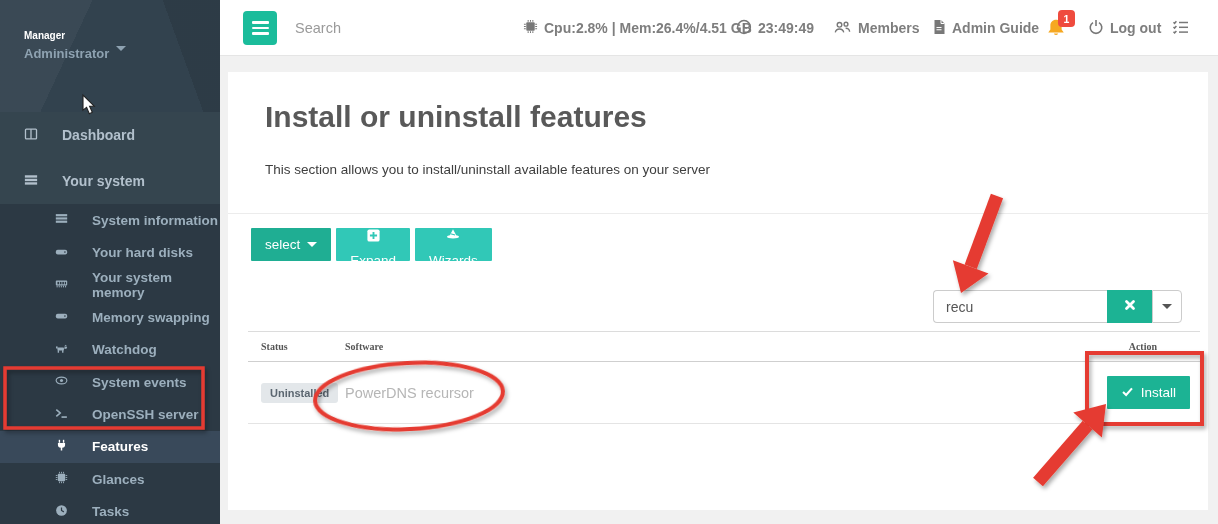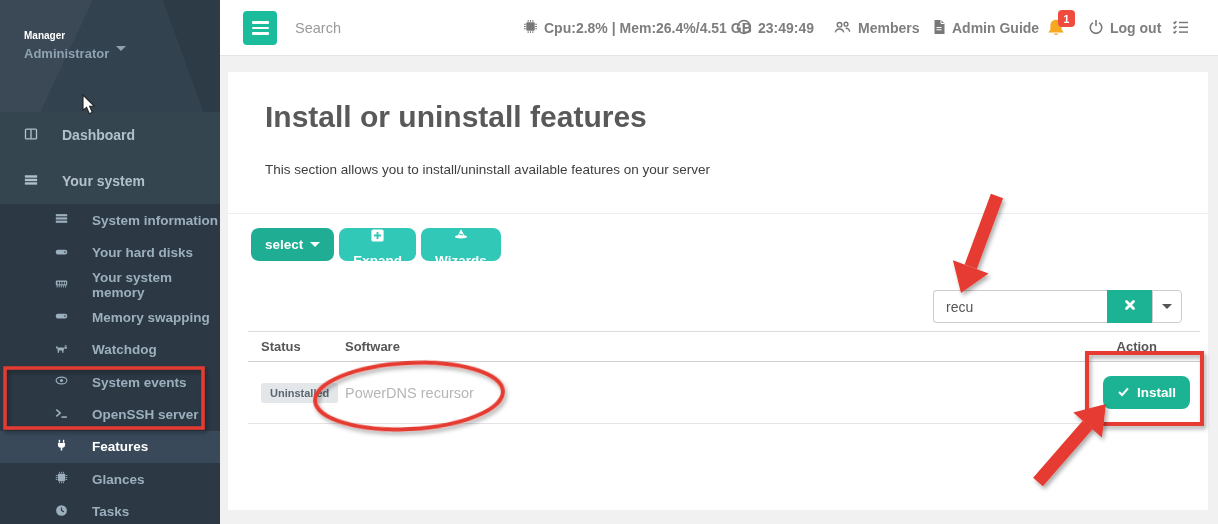--- a/index.html
+++ b/index.html
@@ -33,33 +33,33 @@
   .top-search::placeholder { color:#9a9a9a; }
   .icon-gray { color:#787878; }
   .bell-wrap { position:relative; width:20px; height:22px; }
   .notif-badge { position:absolute; top:-7px; right:-9px; min-width:17px; height:17px; background:#ef4b3e; color:#fff; font-size:10.5px; font-weight:700; border-radius:4px; display:flex; align-items:center; justify-content:center; padding:0 4px; }
   
   .card { position:absolute; left:228px; top:72px; width:980px; height:438px; background:#fff; z-index:2; }
   .page-title { position:absolute; left:37px; top:28px; font-size:30px; font-weight:700; color:#595959; }
   .page-subtitle { position:absolute; left:37px; top:90px; font-size:13.5px; color:#3e3e3e; }
   .card-divider { position:absolute; left:0; top:141px; width:100%; border-top:1px solid #ececec; }
   .toolbar { position:absolute; left:23px; top:156px; display:flex; gap:5px; }
-  .btn { height:33px; border:none; border-radius:8px; color:#fff; font-weight:700; font-size:13.5px; font-family:inherit; padding:0 14px; display:inline-flex; align-items:center; gap:7px; cursor:pointer; }
+  .btn { height:33px; border:none; border-radius:1px; color:#fff; font-weight:400; font-size:13.5px; font-family:inherit; padding:0 14px; display:inline-flex; align-items:center; gap:7px; cursor:pointer; }
   .btn-select { background:#1fae93; }
   .btn-teal { background:#31c8b7;flex-direction:column; }
   .btn-install { background:#1cb394; }
   .filter-group { position:absolute; top:218px; right:26px; display:flex; height:33px; }
   .filter-input { width:174px; height:33px; border:1px solid #cccccc; border-right:none; border-radius:4px 0 0 4px; padding:0 12px; font-size:14px; color:#555; font-family:inherit; outline:none; }
   .filter-clear { width:45px; height:33px; background:#1cb394; border:none; cursor:pointer; display:flex; align-items:center; justify-content:center; }
   .filter-caret { width:30px; height:33px; background:#fff; border:1px solid #cccccc; border-radius:0 4px 4px 0; cursor:pointer; display:flex; align-items:center; justify-content:center; }
   .filter-caret .caret-down { border-top-color:#555; }
   
   .ftable { position:absolute; left:20px; top:259px; width:952px; }
   .trow { display:flex; align-items:center; }
-  .thead { height:31px; border-top:1px solid #dcdcdc; border-bottom:1px solid #cfcfcf; font-weight:700; font-size:13px; color:#565656; }
+  .thead { height:31px; border-top:1px solid #dcdcdc; border-bottom:1px solid #cfcfcf; font-weight:700; font-size:10px; color:#565656;font-family:Liberation Serif, serif; }
   .tbody-row { height:62px; border-bottom:1px solid #e4e4e4; }
   .col-status { width:97px; padding-left:13px; }
   .col-software { flex:1; }
   .col-action { width:160px; text-align:right; }
   .thead .col-action { padding-right:43px; }
   .tbody-row .col-action { padding-right:10px; }
   .status-badge { display:inline-block; background:#e3e7ea; color:#5b6670; font-size:11px; font-weight:700; border-radius:3px; padding:4px 9px; }
   .software-name { color:#b6b6b6; font-size:14.5px; }
   
   .annotations { position:absolute; left:0; top:0; z-index:50; pointer-events:none; }

